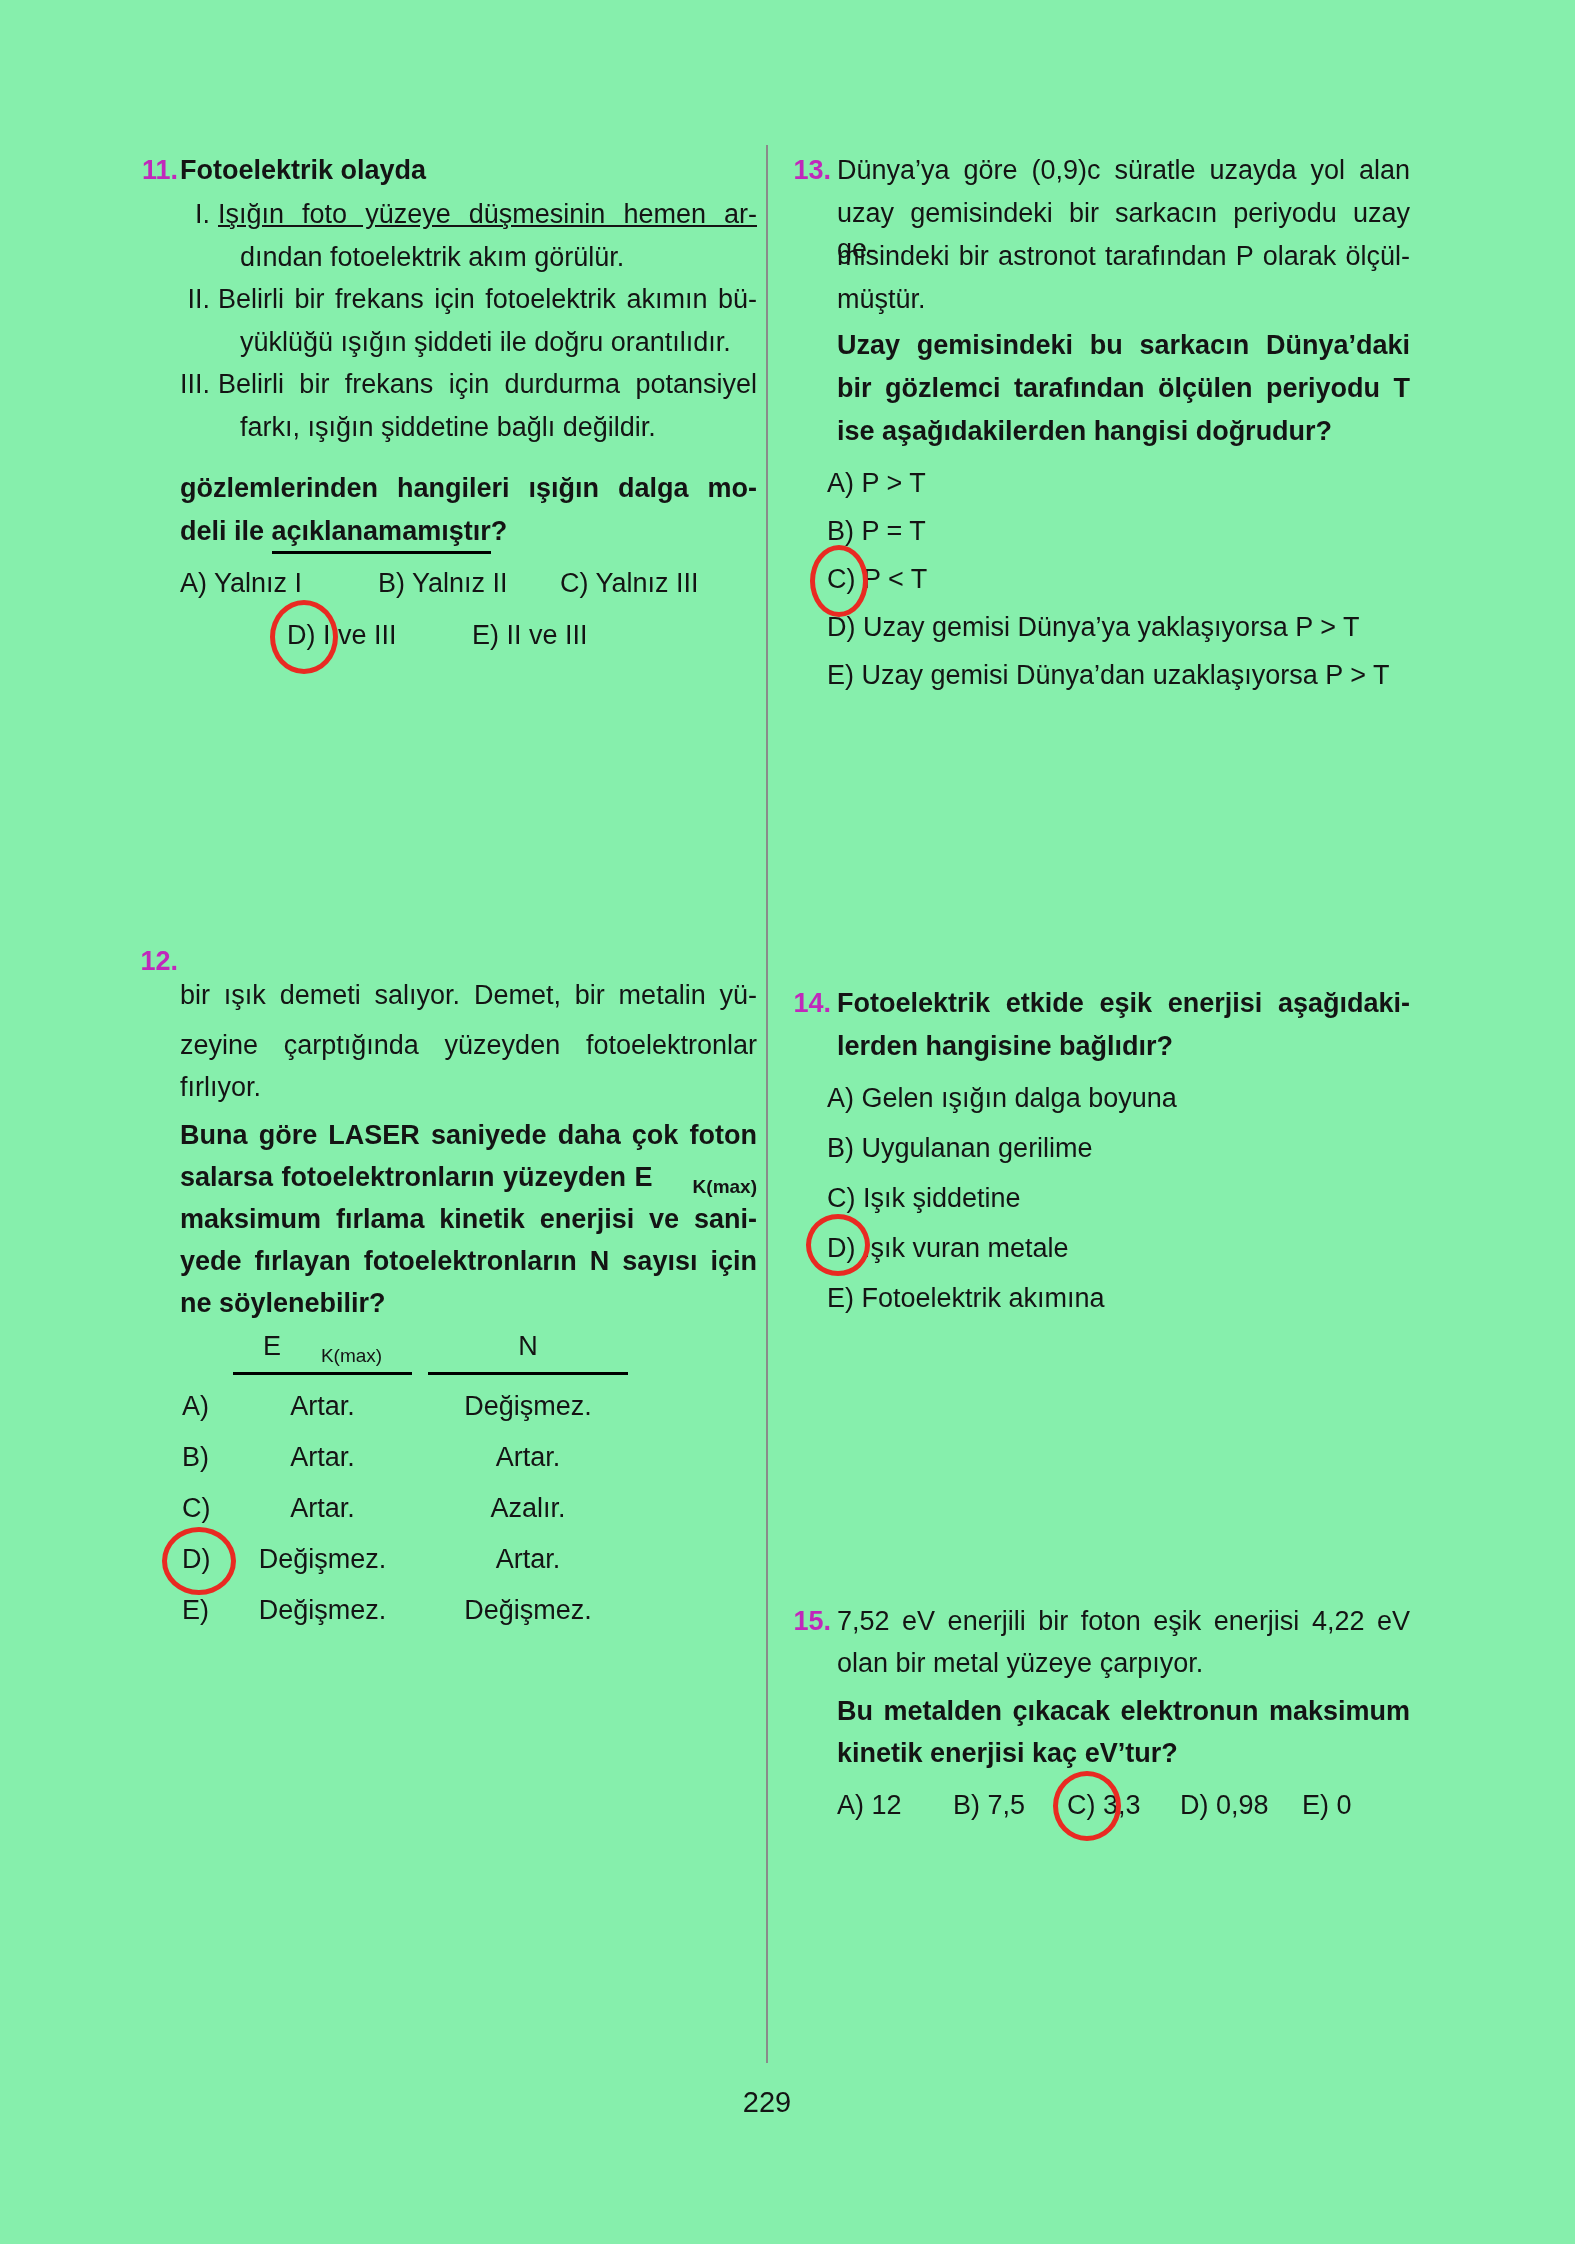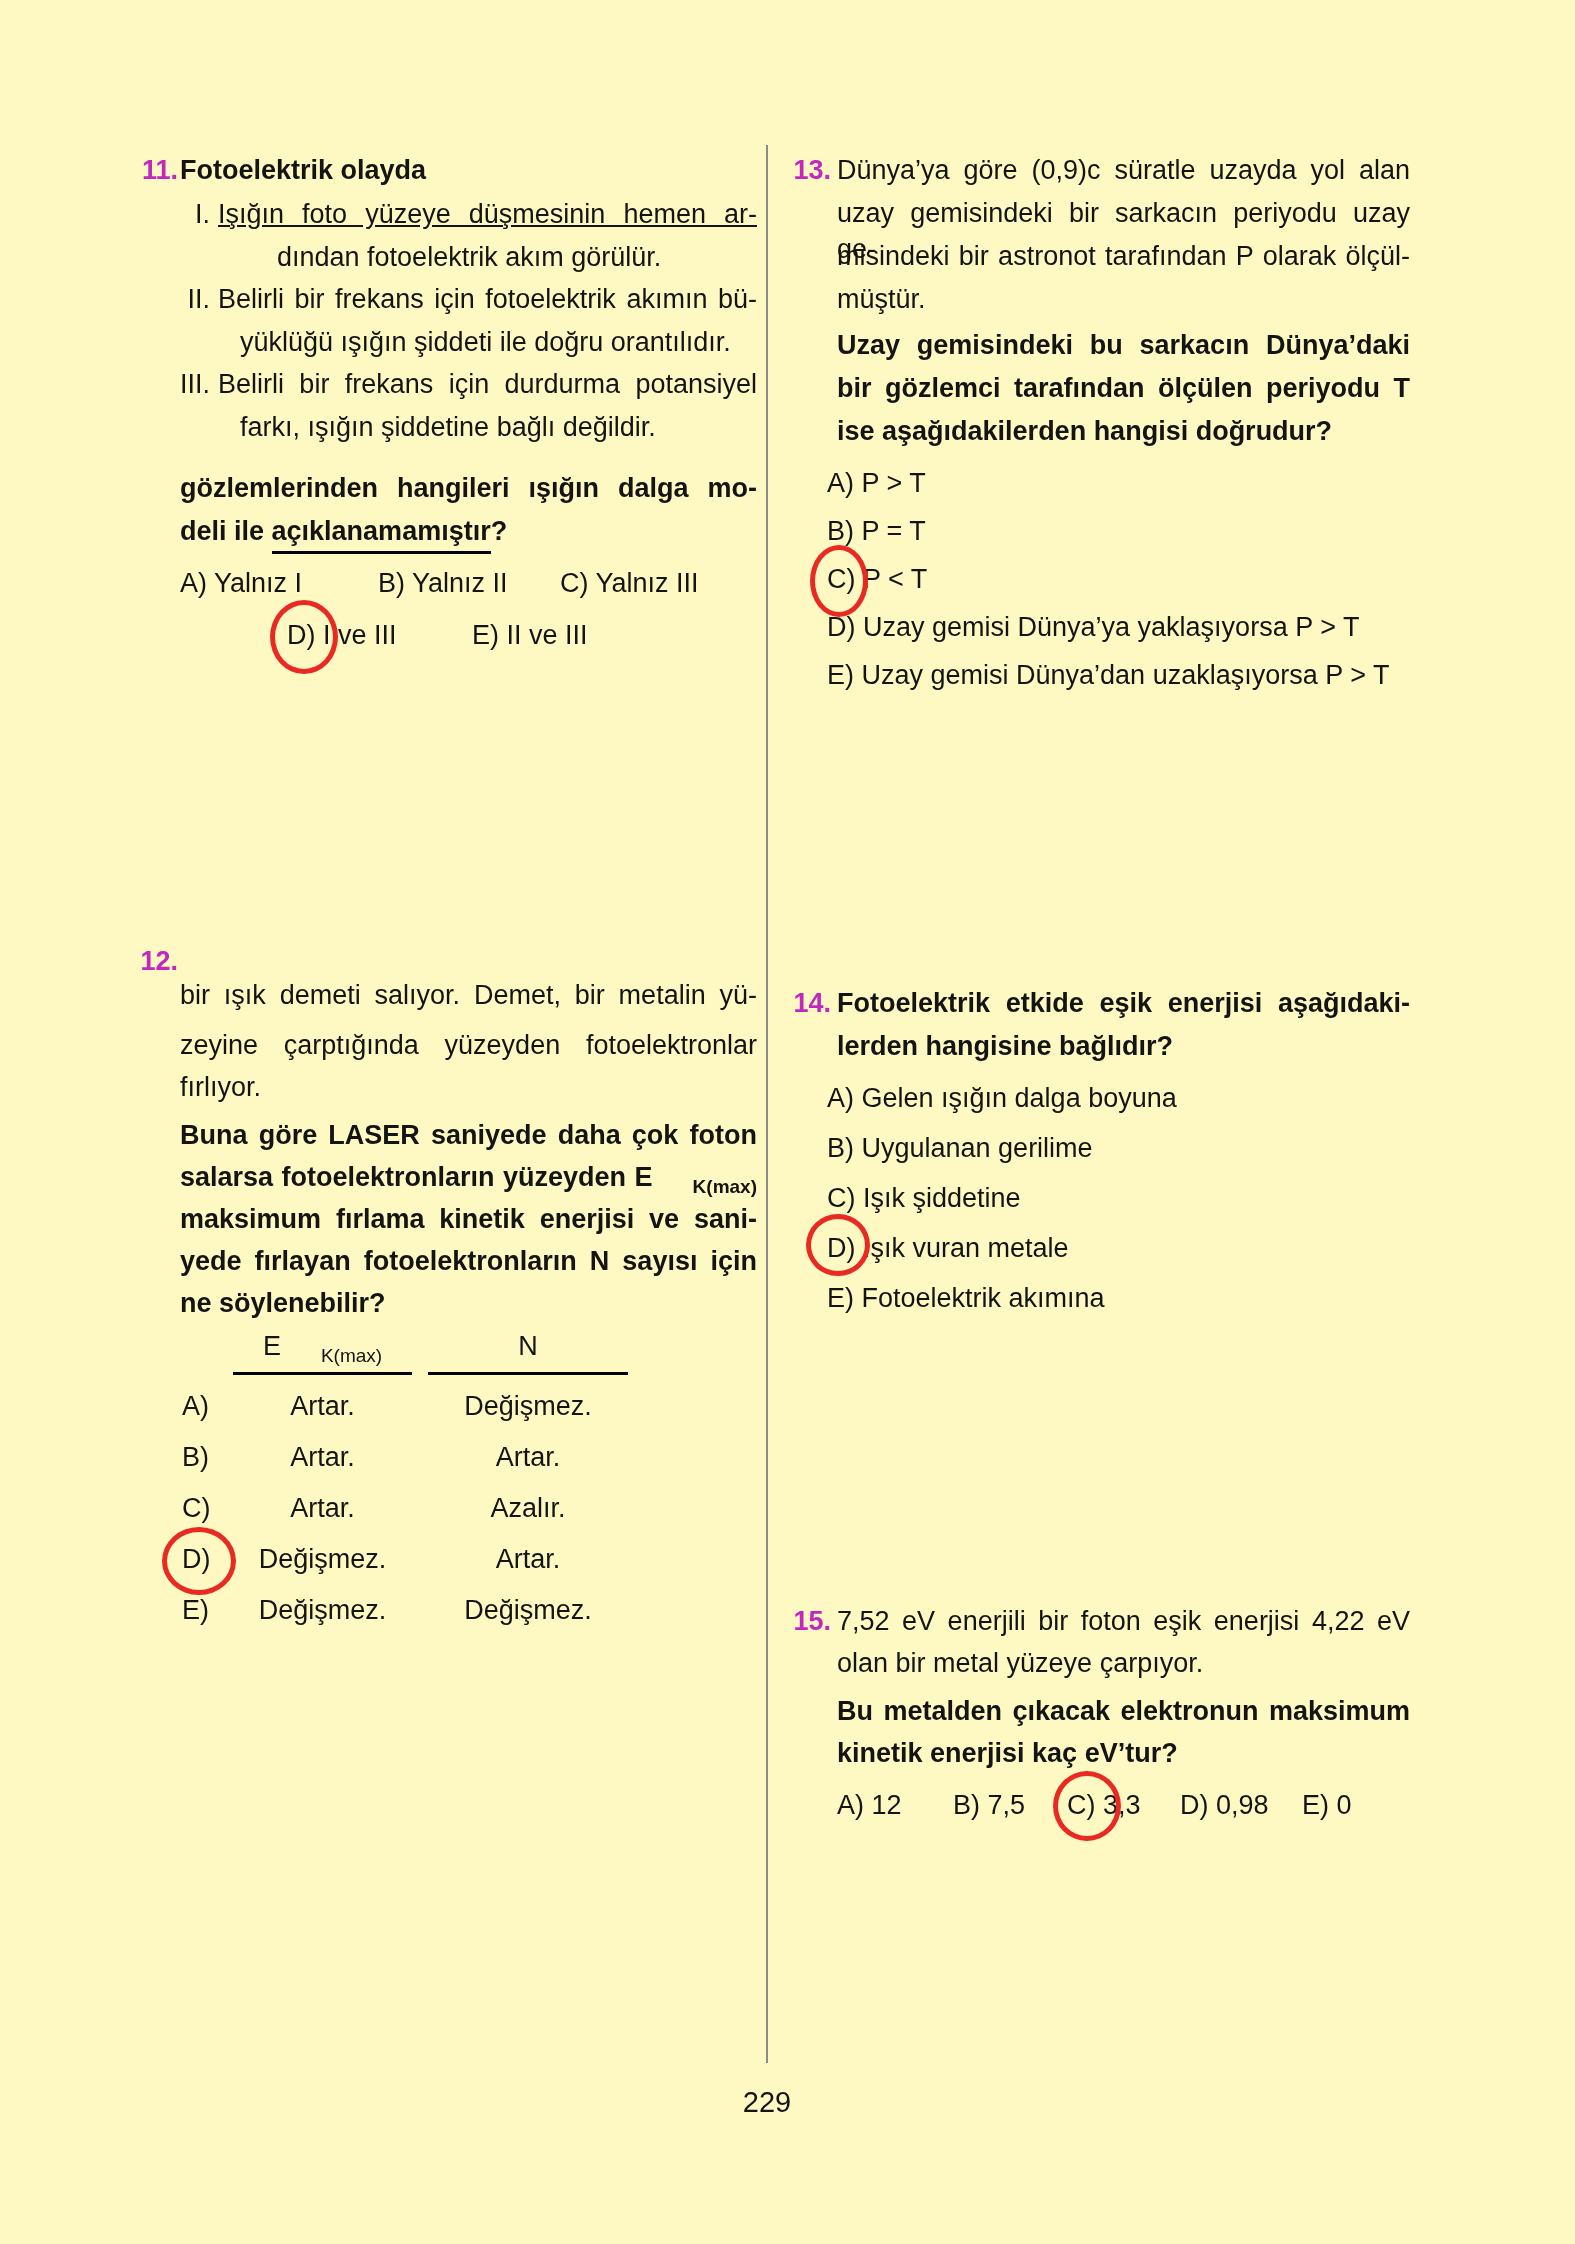--- a/index.html
+++ b/index.html
@@ -1,16 +1,16 @@
 <!DOCTYPE html>
 <html style="--question-number: #c128bb; --answer-circle: #e92a22; --divider: #8a8a8a; --text: #141414;"><head>
 <meta charset="utf-8">
 <style>
   html,body{margin:0;padding:0;background:#fff;}
-  .page{position:relative;width:1575px;height:2244px;background:#fef9c3;
+  .page{position:relative;width:1575px;height:2244px;background:#86efac;
         font-family:"Liberation Sans",sans-serif;color:var(--text,#141414);overflow:hidden;}
   .ln{position:absolute;font-size:27px;line-height:36px;white-space:pre;}
   .j{white-space:normal;text-align:justify;text-align-last:justify;}
   .b{font-weight:700;}
   .qnum{position:absolute;font-size:27px;line-height:36px;font-weight:700;
         color:var(--question-number,#c128bb);text-align:right;}
   .rn{text-align:right;}
   .ctr{text-align:center;}
   .sub{font-size:19px;position:relative;top:7px;padding-left:40px;}
   .u{display:inline-block;border-bottom:3px solid #000;padding-bottom:2px;}
@@ -24,21 +24,21 @@
 
 <div class="page">
 
   <div class="divider" style="left:766px;top:145px;height:1918px;"></div>
 
   <div class="qnum" style="left:133px;top:152px;width:45px;">11.</div>
   <div class="ln b" style="left:180px;top:152px;">Fotoelektrik olayda</div>
 
   <div class="ln rn" style="left:168px;top:196px;width:42px;">I.</div>
   <div class="ln j" style="left:218px;top:196px;width:539px;text-decoration:underline;">Işığın foto yüzeye düşmesinin hemen ar-</div>
-  <div class="ln" style="left:240px;top:239px;margin-left:37px;">dından fotoelektrik akım görülür.</div>
+  <div class="ln" style="left:240px;top:239px;">dından fotoelektrik akım görülür.</div>
 
   <div class="ln rn" style="left:168px;top:281px;width:42px;">II.</div>
   <div class="ln j" style="left:218px;top:281px;width:539px;">Belirli bir frekans için fotoelektrik akımın bü-</div>
   <div class="ln" style="left:240px;top:324px;">yüklüğü ışığın şiddeti ile doğru orantılıdır.</div>
 
   <div class="ln rn" style="left:163px;top:366px;width:47px;">III.</div>
   <div class="ln j" style="left:218px;top:366px;width:539px;">Belirli bir frekans için durdurma potansiyel</div>
   <div class="ln" style="left:240px;top:409px;">farkı, ışığın şiddetine bağlı değildir.</div>
 
   <div class="ln b j" style="left:180px;top:470px;width:577px;">gözlemlerinden hangileri ışığın dalga mo-</div>

